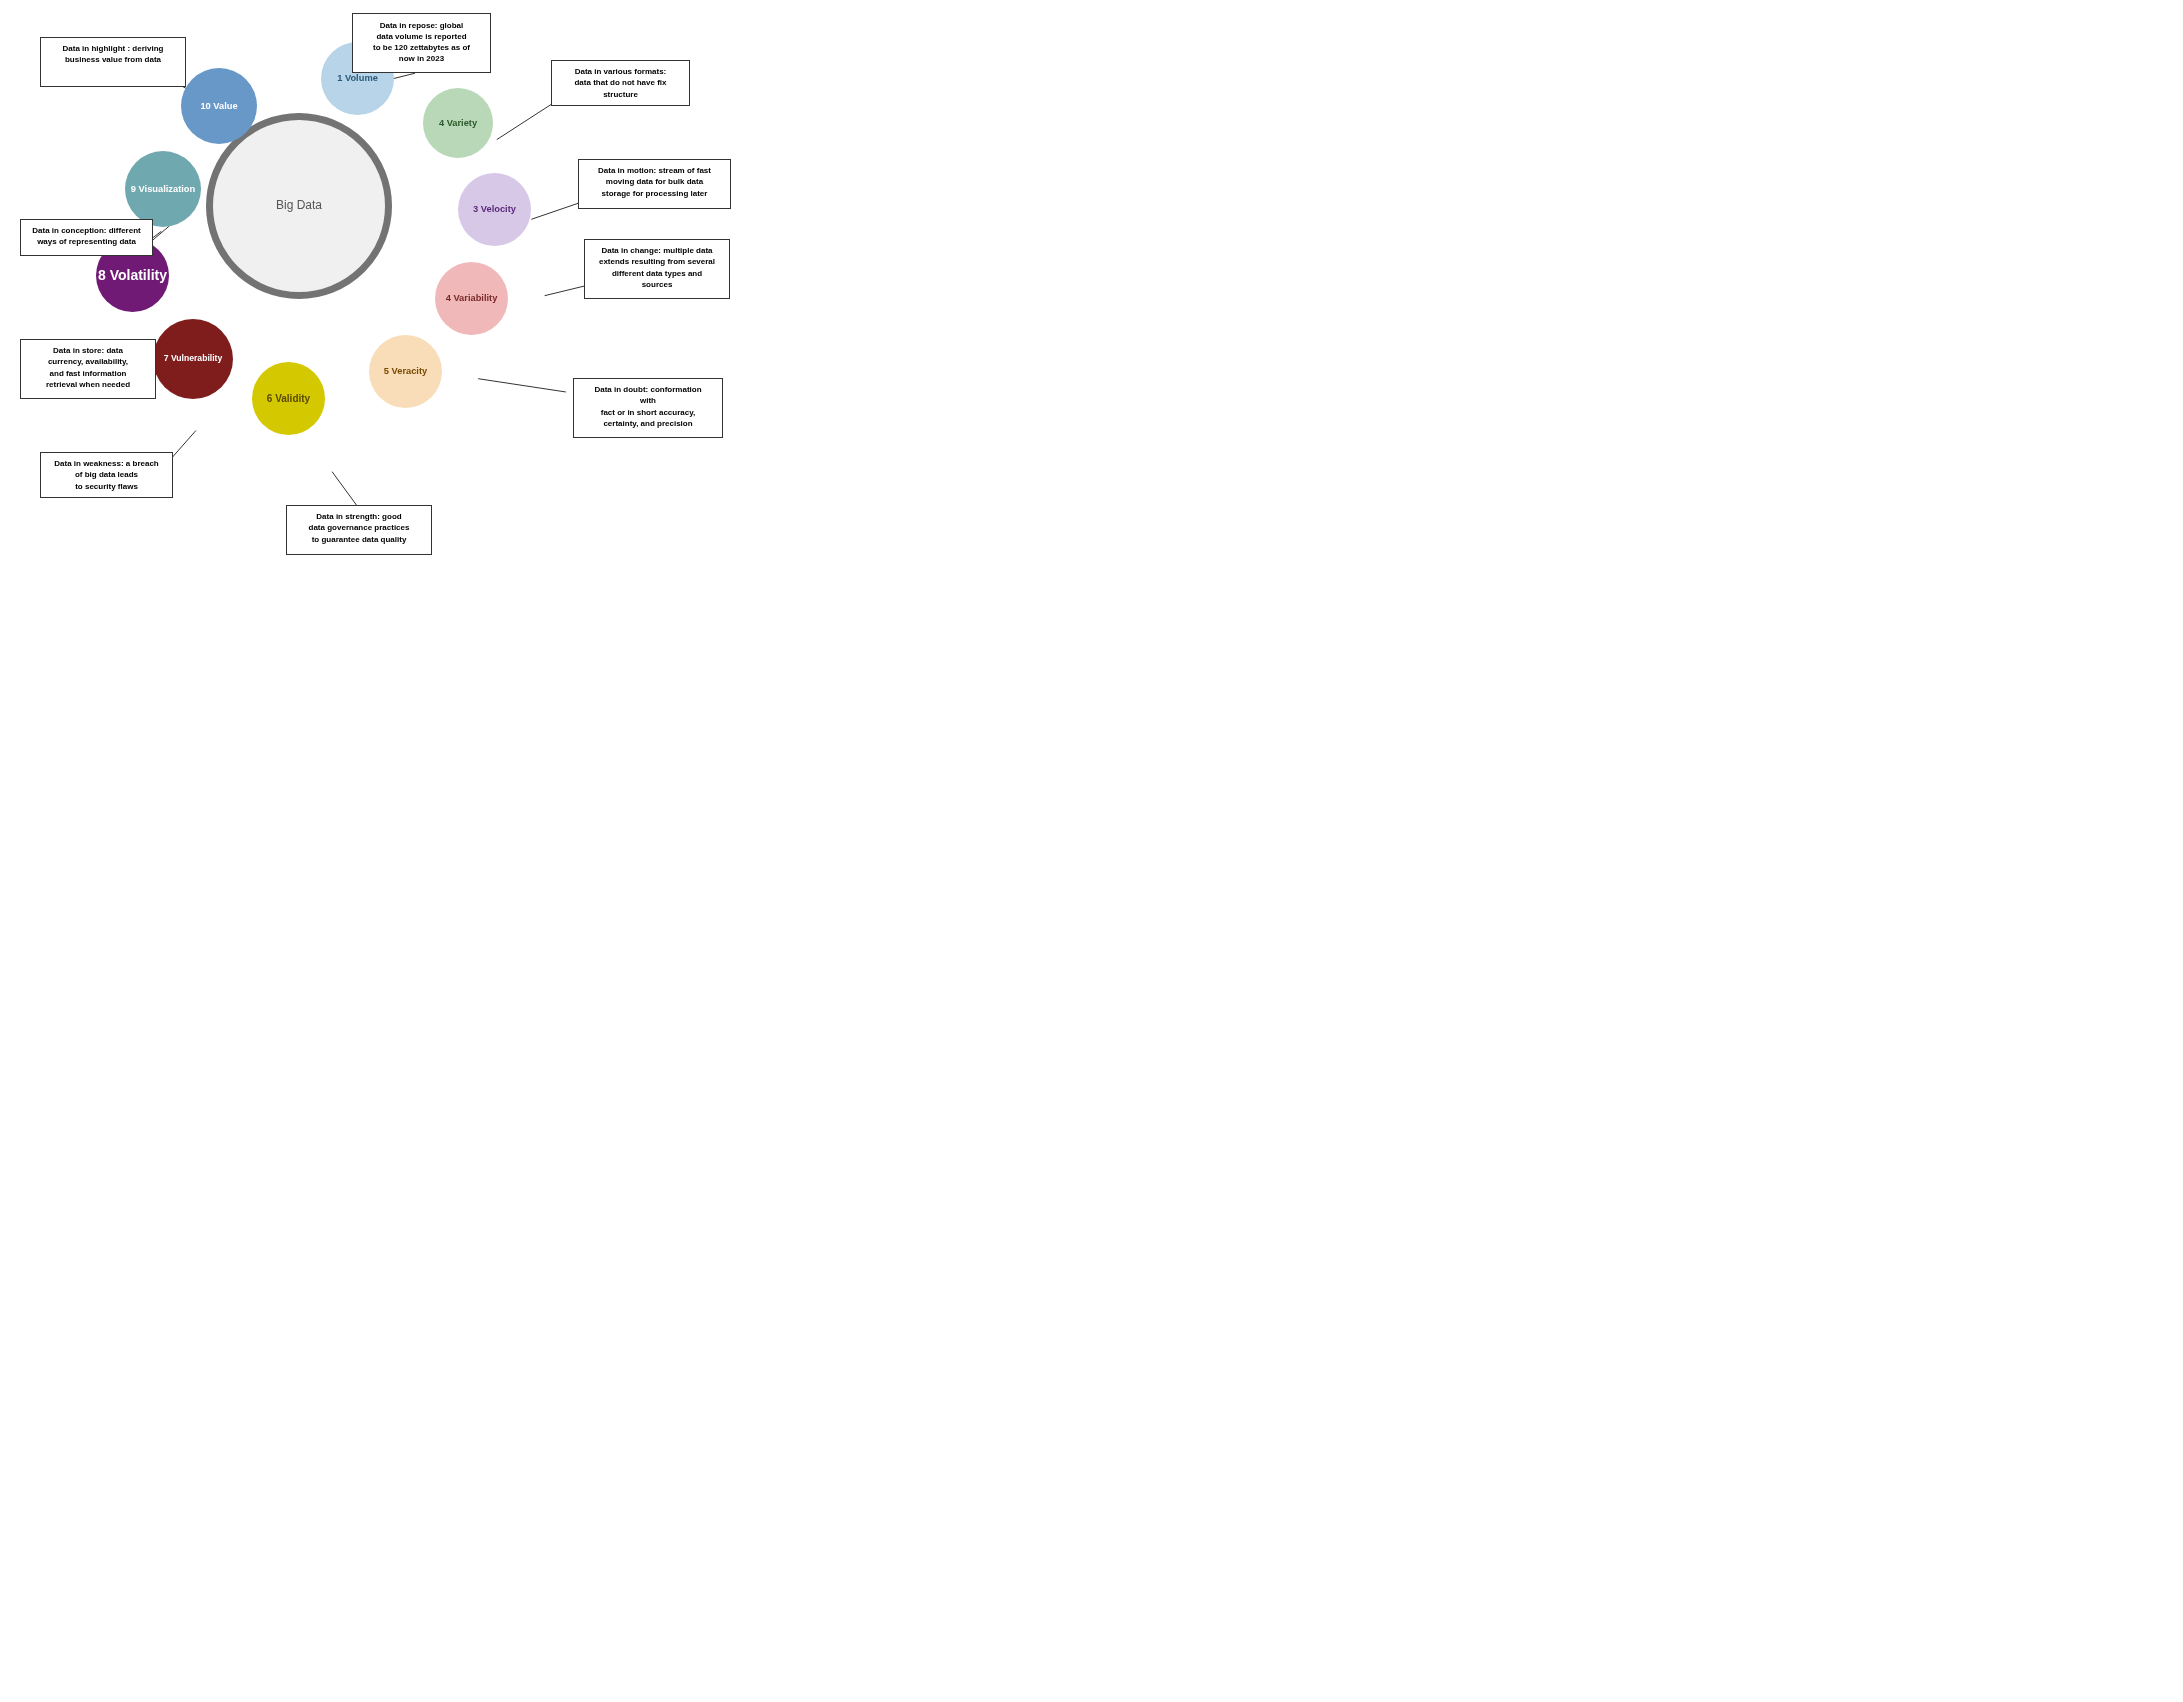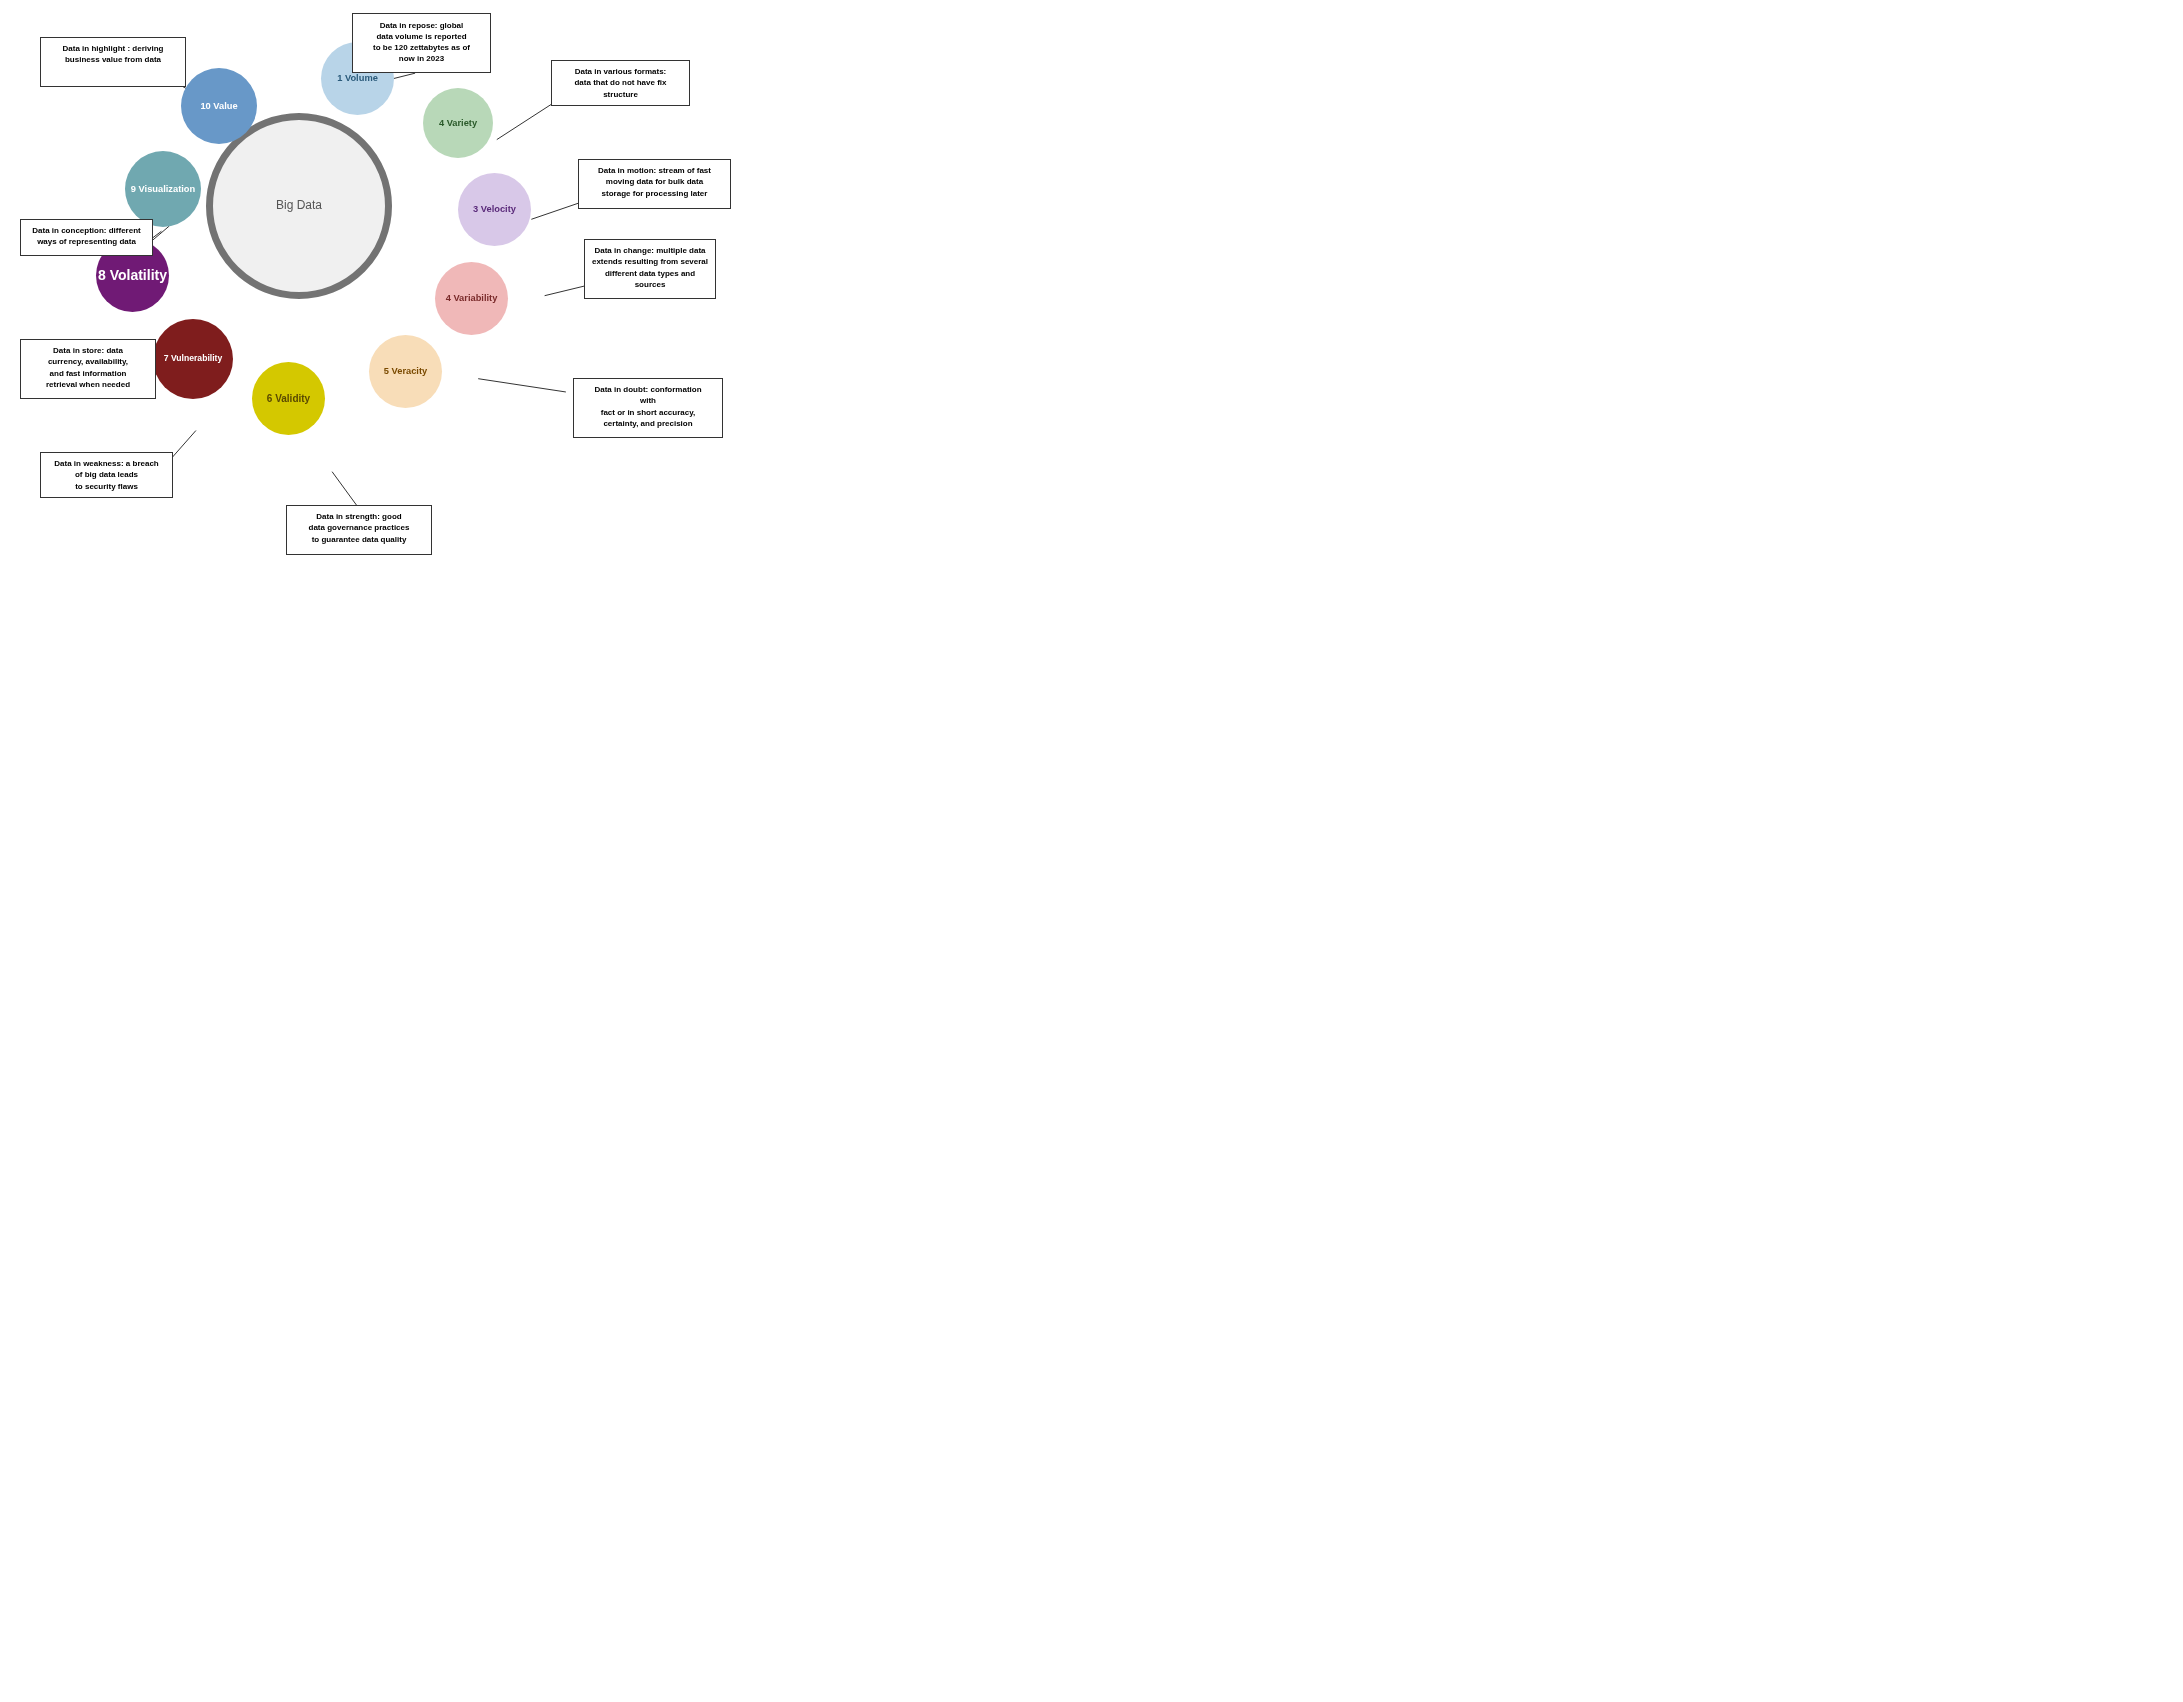--- a/index.html
+++ b/index.html
@@ -118,20 +118,20 @@
     <div class="circle" style="width: 76px; height: 76px; left: 125px; top: 151px; background: rgb(112, 168, 176); color: rgb(255, 255, 255); font-size: 9.3px;">
       <span>9 Visualization</span>
     </div>
     <div class="circle" style="width: 76px; height: 76px; left: 181px; top: 68px; background: rgb(104, 152, 200); color: rgb(255, 255, 255); font-size: 9.3px;">
       <span>10 Value</span>
     </div>
     <div class="annotation-box" style="left: 40px; top: 37px; width: 146px; min-height: 50px;">Data in highlight : deriving<br>business value from data</div>
     <div class="annotation-box" style="left: 352px; top: 13.3px; width: 139px; min-height: 60px;">Data in repose: global<br>data volume is reported<br>to be 120 zettabytes as of<br>now in 2023</div>
     <div class="annotation-box" style="left: 551px; top: 60px; width: 139px; min-height: 46px;">Data in various formats:<br>data that do not have fix<br>structure</div>
     <div class="annotation-box" style="left: 578px; top: 159px; width: 153px; min-height: 50px;">Data in motion: stream of fast<br>moving data for bulk data<br>storage for processing later</div>
-    <div class="annotation-box" style="left: 584px; top: 239px; width: 132px; min-height: 60px;">Data in change: multiple data<br>extends resulting from several<br>different  data types and<br>sources</div>
+    <div class="annotation-box" style="left: 584px; top: 239px; width: 146px; min-height: 60px;">Data in change: multiple data<br>extends resulting from several<br>different  data types and<br>sources</div>
     <div class="annotation-box" style="left: 564px; top: 378px; width: 150px; min-height: 60px; margin-left: 9px;">Data in doubt: conformation<br>with<br>fact or in short accuracy,<br>certainty, and precision</div>
     <div class="annotation-box" style="left: 286px; top: 505px; width: 146px; min-height: 50px;">Data in strength: good<br>data governance practices<br>to guarantee data quality</div>
     <div class="annotation-box" style="left: 40px; top: 452px; width: 133px; min-height: 46px;">Data in weakness: a breach<br>of big data leads<br>to security flaws</div>
     <div class="annotation-box" style="left: 20px; top: 339px; width: 136px; min-height: 60px;">Data in store: data<br>currency, availability,<br>and  fast information<br>retrieval when needed</div>
     <div class="annotation-box" style="left: 20px; top: 219px; width: 133px; min-height: 37px;">Data in conception: different<br>ways of representing data</div>
   </div>
 
 
 </body></html>

